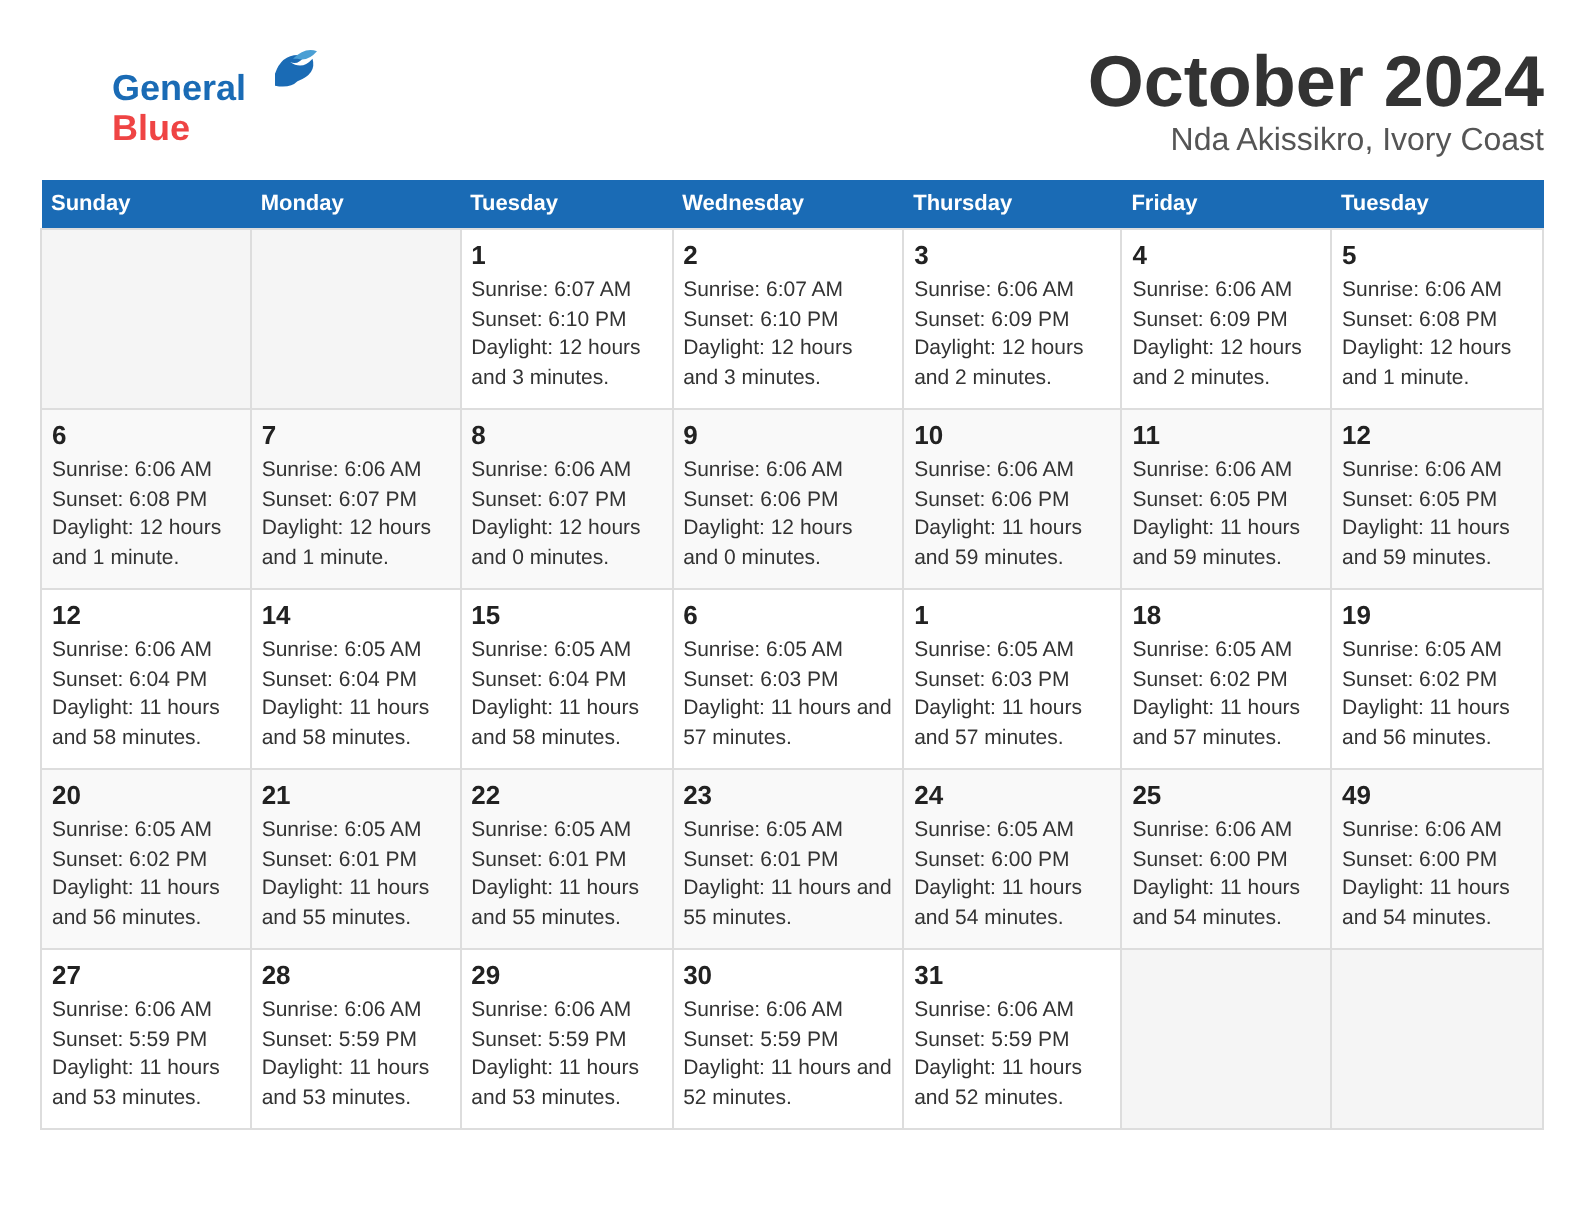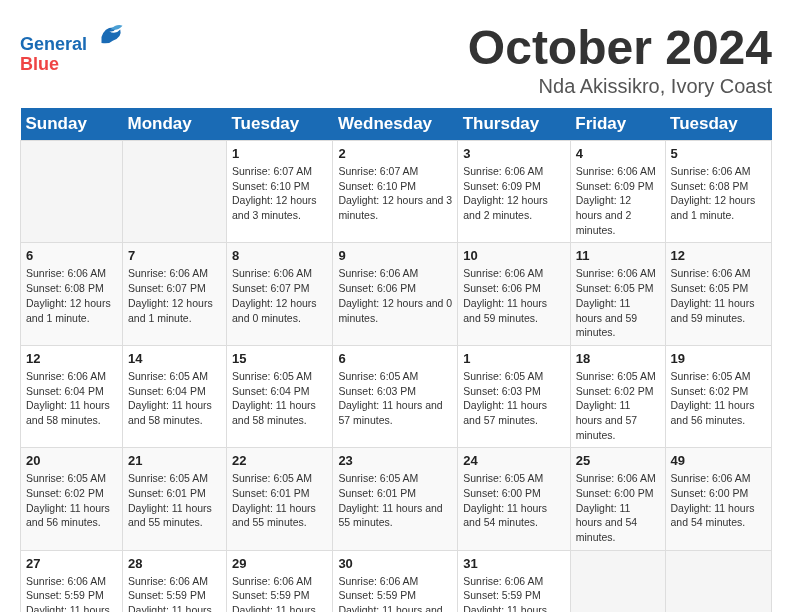--- a/index.html
+++ b/index.html
@@ -18,52 +18,53 @@
     }
     .logo {
       display: flex;
       align-items: center;
     }
     .logo-text {
       font-size: 18px;
       font-weight: bold;
       color: #333;
       line-height: 1.1;
+      margin-left: 36px;
     }
     .logo-text span {
       color: #1a6bb5;
     }
     .logo-bird {
       width: 30px;
       height: 30px;
       margin-left: 2px;
     }
     .title-section {
       text-align: right;
     }
     .main-title {
-      font-size: 48px;
+      font-size: 36px;
       font-weight: bold;
       color: #333;
     }
     .subtitle {
-      font-size: 20px;
+      font-size: 16px;
       color: #555;
     }
     table {
       width: 100%;
       border-collapse: collapse;
       font-size: 11px;
     }
     thead th {
       background-color: #1a6bb5;
       color: #fff;
       padding: 6px 5px;
       text-align: left;
-      font-size: 17px;
+      font-size: 11px;
       font-weight: bold;
     }
     tbody td {
       border: 1px solid #ddd;
       vertical-align: top;
       padding: 5px 5px;
       min-height: 80px;
       height: 90px;
     }
     .day-number {

